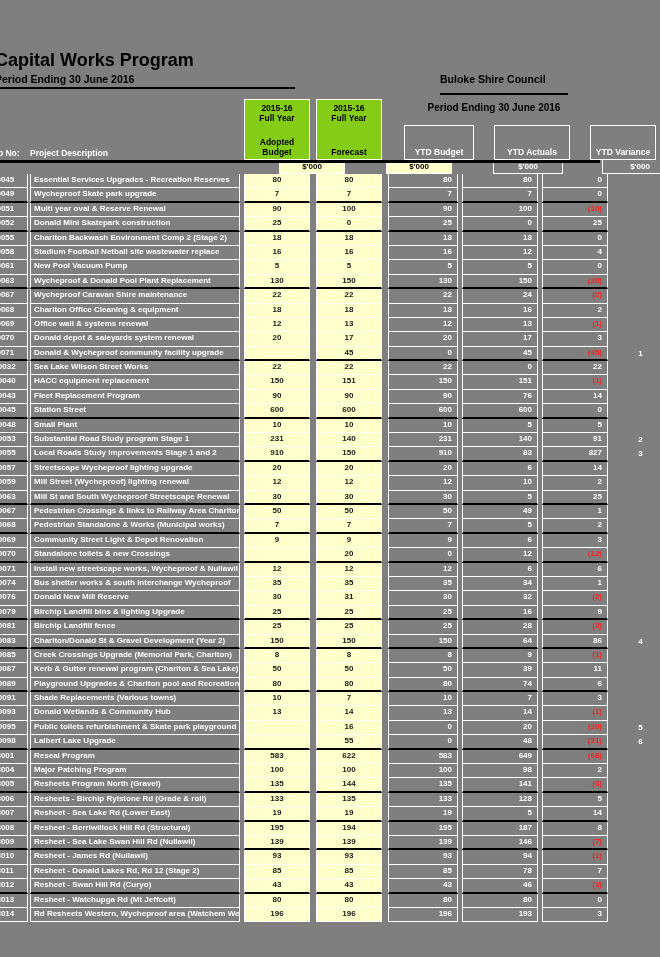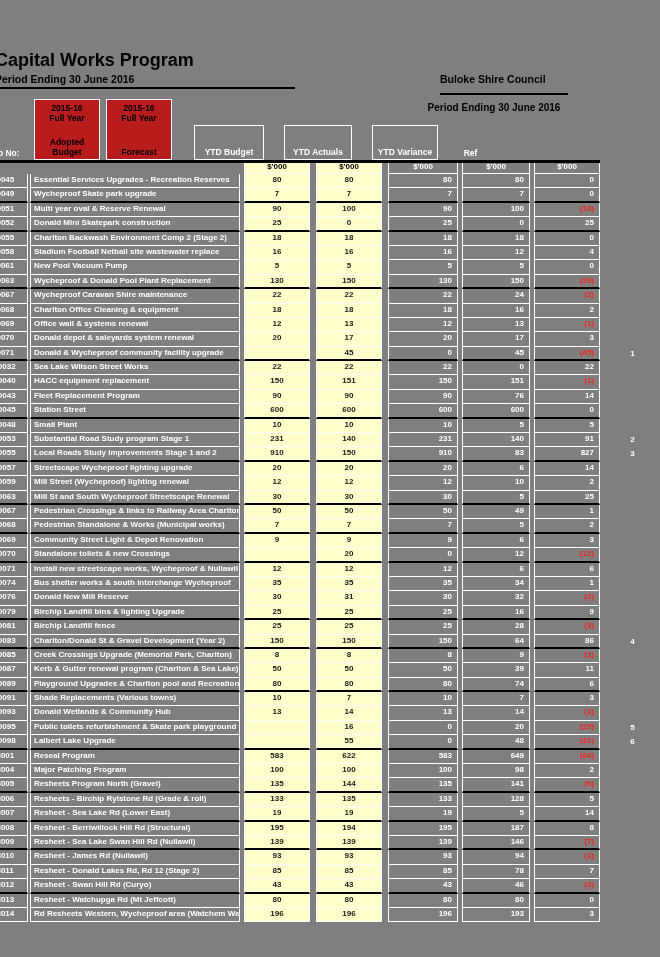--- a/index.html
+++ b/index.html
@@ -35,34 +35,34 @@
   .c-job{width:40px;flex:none;}
   .g1{width:2px;flex:none;}
   .c-desc{width:210px;flex:none;}
   .g2{width:4px;flex:none;}
   .c-bud{width:66px;flex:none;}
   .g3{width:6px;flex:none;}
   .c-fc{width:66px;flex:none;}
   .g4{width:6px;flex:none;}
   .c-yb{width:70px;flex:none;}
   .g5{width:4px;flex:none;}
-  .c-ya{width:68px;flex:none;}
+  .c-ya{width:76px;flex:none;}
   .g6{width:4px;flex:none;}
   .c-yv{width:66px;flex:none;}
   .g7{width:5px;flex:none;}
   .c-ref{width:55px;flex:none;}
 
   
   #thead{position:relative;margin-top:8px;height:61px;}
   .hd-label{
     font-size:8.5px;font-weight:bold;color:#fff;
     display:flex;align-items:flex-end;padding-bottom:2px;
   }
   .ylw-box{
-    background:#b91c1c;border:1px solid #fff;box-sizing:border-box;
+    background:#84cc16;border:1px solid #fff;box-sizing:border-box;
     color:#000;font-size:8.5px;font-weight:bold;text-align:center;
     display:flex;flex-direction:column;justify-content:space-between;
     padding:3px 0 2px 0;height:61px;
   }
   .ytd-box{
     border:1px solid #fff;box-sizing:border-box;margin-top:26px;height:35px;
     color:#fff;font-size:8.5px;font-weight:bold;text-align:center;
     display:flex;align-items:flex-end;justify-content:center;padding-bottom:2px;margin-left:16px;
   }
   #period-hd{
@@ -73,21 +73,21 @@
     display:flex;align-items:flex-end;justify-content:center;
     color:#fff;font-size:8.5px;font-weight:bold;padding-bottom:2px;
   }
   #black-line{height:3px;background:#000;width:612px;}
 
   
   .k-row{height:14px;}
   .k-cell{
     box-sizing:border-box;height:100%;
     border-left:1px solid #fff;border-right:1px solid #fff;border-bottom:1px solid #fff;
-    font-size:8px;font-weight:bold;text-align:center;line-height:13px;
+    font-size:8px;font-weight:bold;text-align:center;line-height:13px;margin-left:35px;
   }
   .k-ylw{background:#ffffcc;color:#000;}
   .k-gry{color:#fff;}
 
   
   #rows{}
   .row{height:14.4px;}
   .cell{
     box-sizing:border-box;height:100%;
     border-left:1px solid #fff;border-right:1px solid #fff;border-bottom:1px solid #fff;
@@ -114,20 +114,21 @@
   <div id="subtitle-row">
     <div id="subtitle">Period Ending 30 June 2016</div>
     <div id="council">Buloke Shire Council</div>
   </div>
 
   <div id="thead">
     <div id="period-hd">Period Ending 30 June 2016</div>
     <div class="cols" style="height:61px;">
       <div class="c-job hd-label">Job No:</div>
       <div class="g1"></div>
+      <div class="c-desc hd-label">Project Description</div>
       <div class="g2"></div>
       <div class="c-bud ylw-box">
         <div>
           <div>2015-16</div>
           <div>Full Year</div>
         </div>
         <div>
           <div>Adopted</div>
           <div>Budget</div>
         </div>

